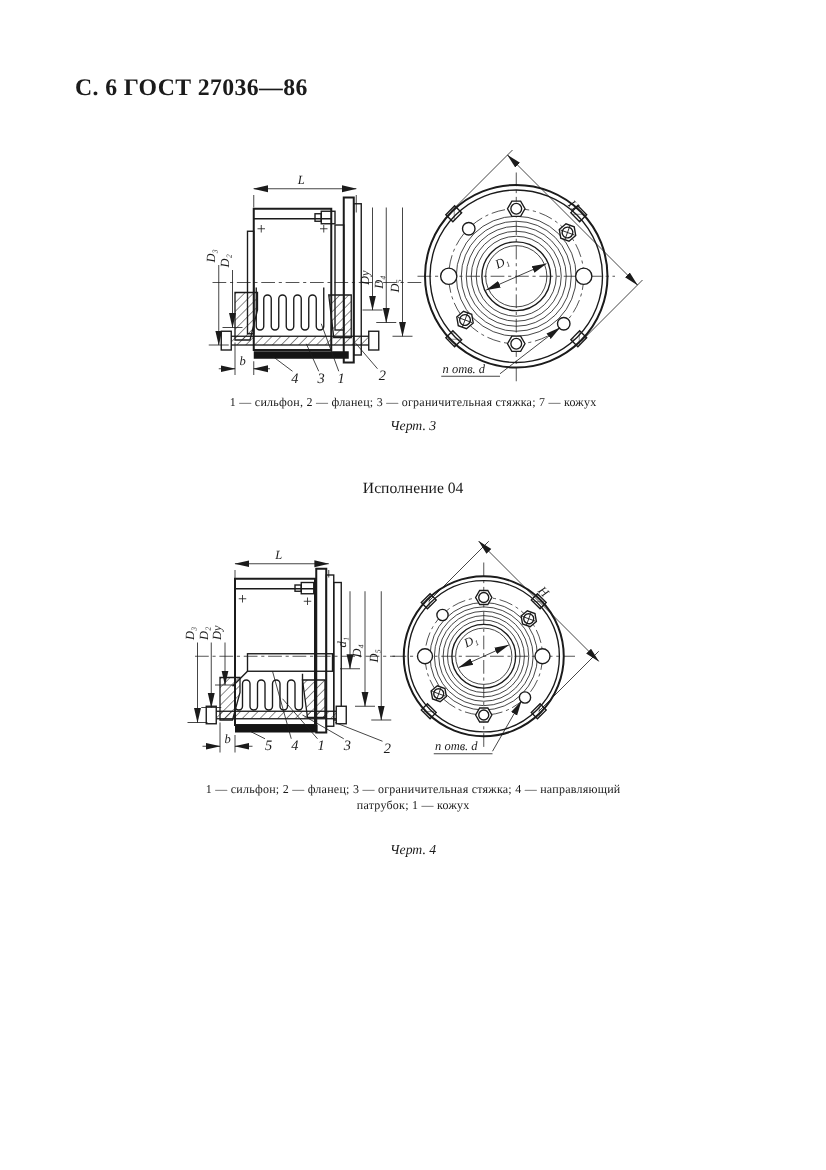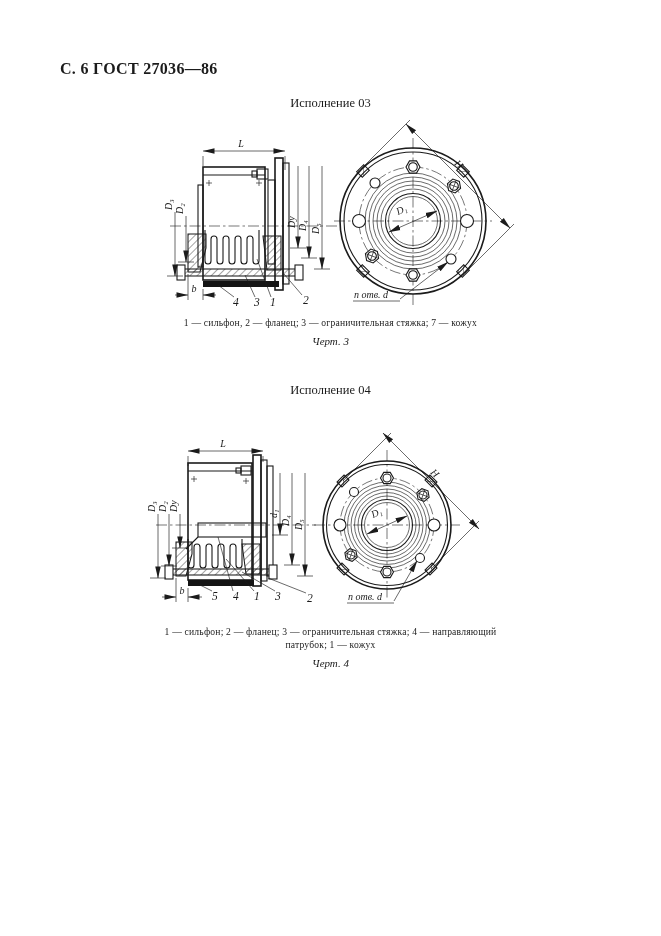--- a/index.html
+++ b/index.html
@@ -1,18 +1,18 @@
 <!DOCTYPE html>
 <html><head>
 <meta charset="utf-8">
 <style>
   html,body{margin:0;padding:0;background:#fff;}
   .page{position:relative;width:661px;height:936px;background:#ffffff;overflow:hidden;
         font-family:"Liberation Serif",serif;color:#1b1b1b;}
-  .hdr{position:absolute;left:60px;top:60px;font-weight:bold;font-size:16px;letter-spacing:.3px;}
+  .hdr{position:absolute;left:60px;top:60px;font-weight:bold;font-size:19px;letter-spacing:.3px;}
   .ctr{position:absolute;left:0;right:0;text-align:center;}
   .title{font-size:12.5px;}
   .cap{font-size:9.6px;letter-spacing:.2px;}
   .chartnum{font-size:11px;font-style:italic;}
   svg{position:absolute;}
   svg .thin{stroke:#1b1b1b;stroke-width:.65;fill:none;}
   svg .med{stroke:#1b1b1b;stroke-width:1.1;fill:none;}
   svg .thick{stroke:#1b1b1b;stroke-width:1.6;fill:none;}
   svg .dl{stroke:#1b1b1b;stroke-width:.65;fill:none;}
   svg .cl{stroke:#1b1b1b;stroke-width:.6;fill:none;stroke-dasharray:11 3 2.5 3;}
@@ -23,21 +23,20 @@
   svg text.dim{font-style:italic;font-size:10px;}
   svg text.pnum{font-style:italic;font-size:11.5px;}
 </style>
 </head>
 <body>
 
 <div class="page">
 
   <div class="hdr">С. 6 ГОСТ 27036—86</div>
 
-  <div class="ctr title" style="top:96px">Исполнение 03</div>
 
   <svg width="380" height="207" viewBox="0 0 380 207" style="left:148px;top:112px">
     <defs>
       <pattern id="hatch" patternUnits="userSpaceOnUse" width="5" height="5" patternTransform="rotate(45)">
         <line x1="0" y1="0" x2="0" y2="5" stroke="#1b1b1b" stroke-width="0.8"></line>
       </pattern>
       <marker id="arw" viewBox="0 0 10 6" refX="9.6" refY="3" markerWidth="12" markerHeight="7.2" orient="auto-start-reverse" markerUnits="userSpaceOnUse">
         <path d="M0,0.7 L10,3 L0,5.3 Z" fill="#1b1b1b"></path>
       </marker>
     </defs>
@@ -331,15 +330,15 @@
       <g>
         <text class="dim" x="210" y="182">n отв. d</text>
         <line class="thin" x1="209" y1="185" x2="256" y2="185"></line>
         <line class="dl" x1="256" y1="183" x2="279" y2="143" marker-end="url(#arw)"></line>
       </g>
     </g>
   </svg>
 
   <div class="ctr cap" style="top:626px">1 — сильфон; 2 — фланец; 3 — ограничительная стяжка; 4 — направляющий</div>
   <div class="ctr cap" style="top:639px">патрубок; 1 — кожух</div>
-  <div class="ctr chartnum" style="top:657px">Черт. 4</div>
+  <div class="ctr chartnum" style="top:674px">Черт. 4</div>
 
 </div>
 
 </body></html>

